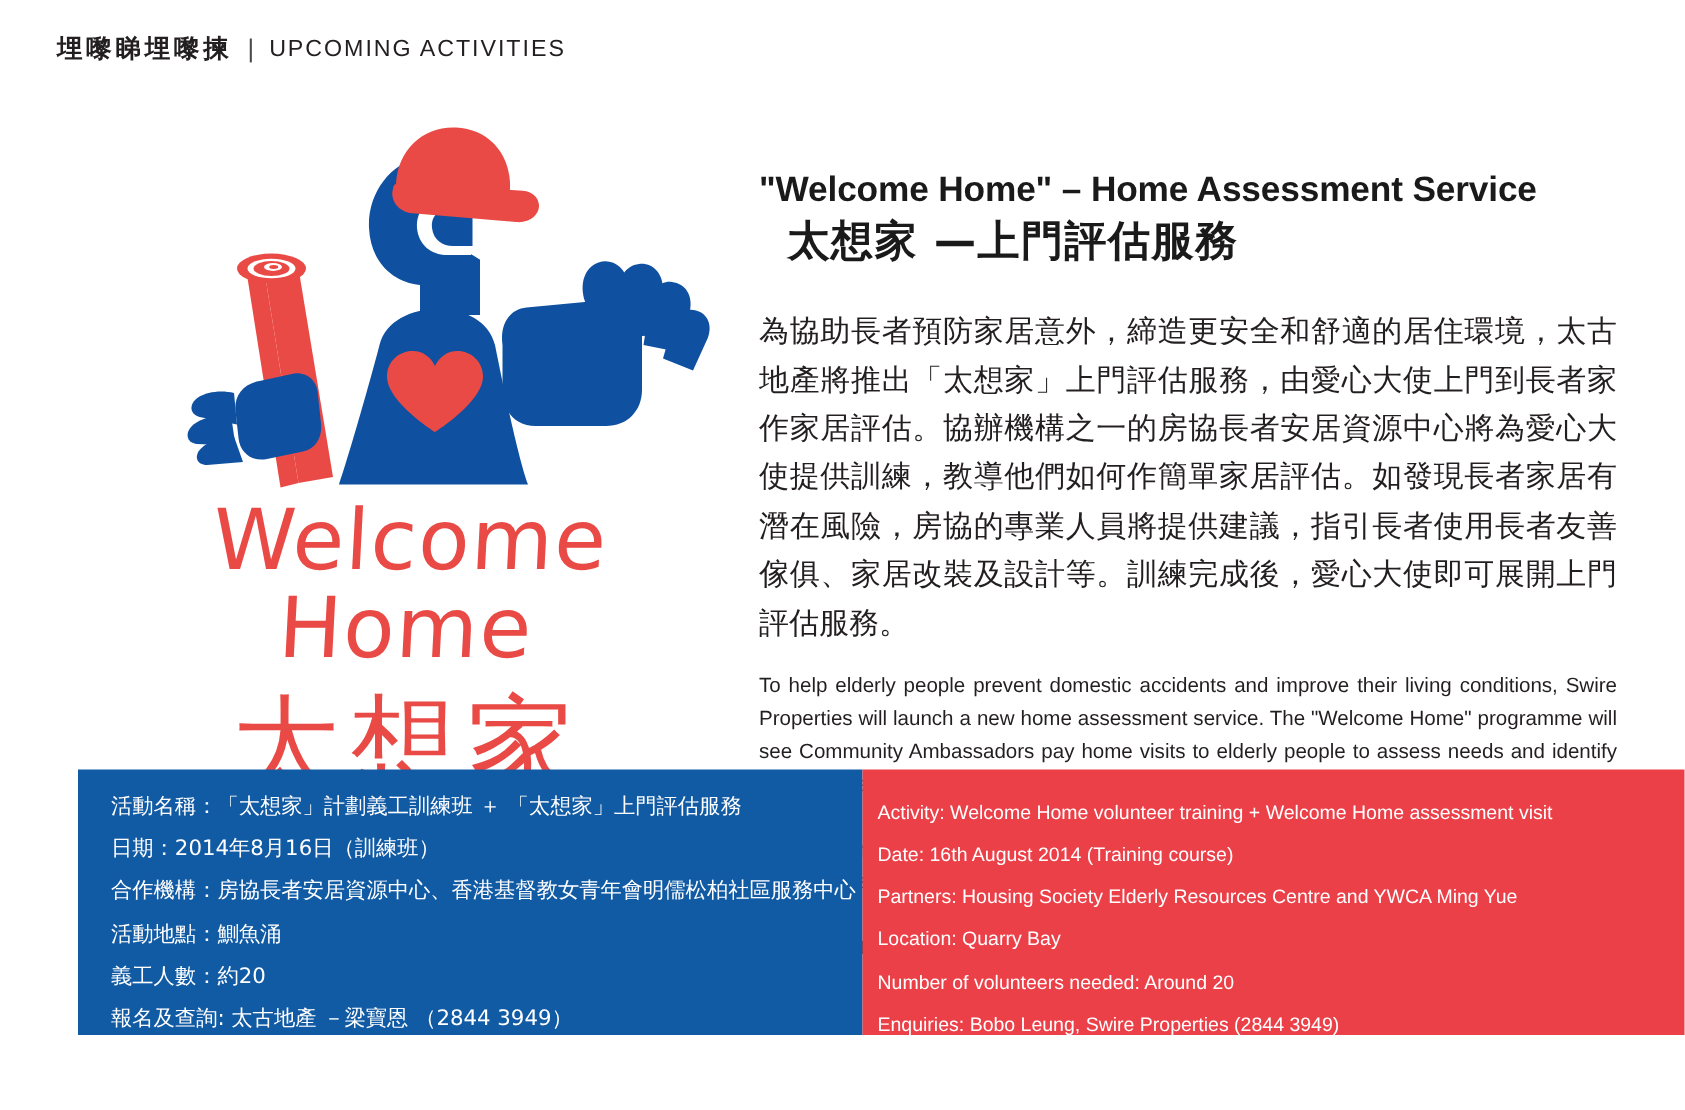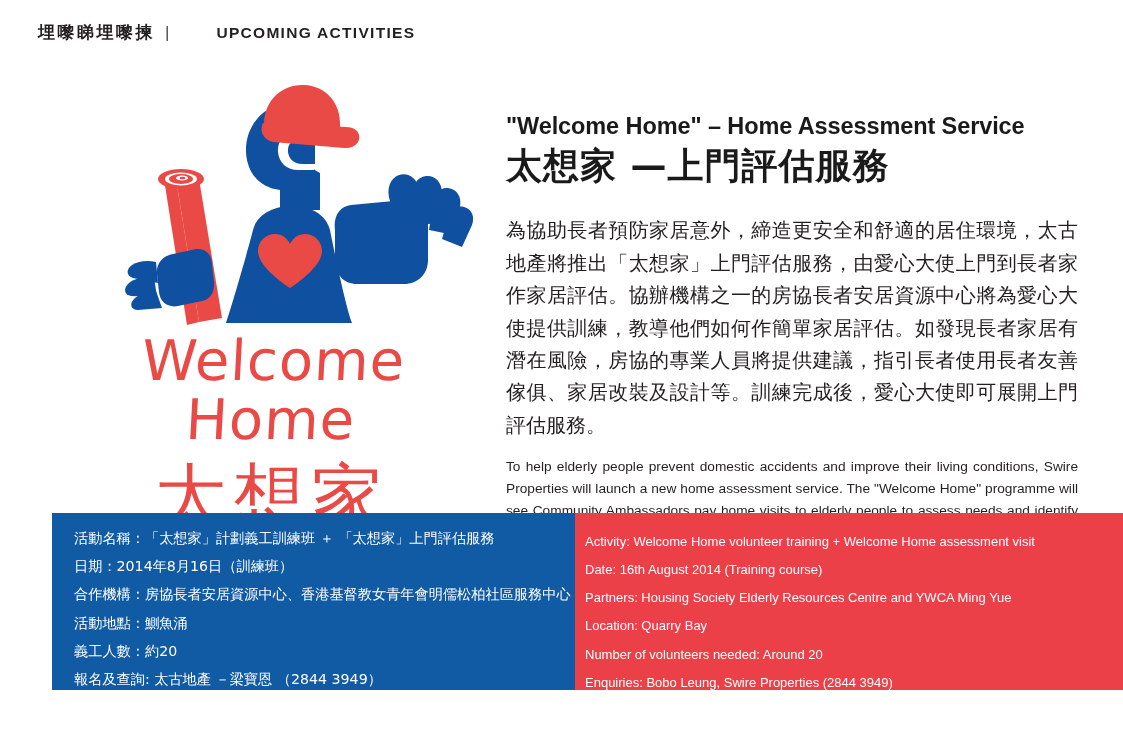--- a/index.html
+++ b/index.html
@@ -38,24 +38,23 @@
   }
   #header .hdr-sep {
     font-size: 17px;
     font-weight: 400;
     color: #4a4a4a;
     line-height: 1;
     margin: 0 1px;
   }
   #header .hdr-en {
     font-size: 15.5px;
-    font-weight: 700;
+    font-weight: 400;
     letter-spacing: 1.3px;
     line-height: 1;
-    margin-left: 37px;
   }
 
   
   #illustration {
     position: absolute;
     left: 52px;
     top: 78px;
     width: 440px;
     height: 250px;
   }
@@ -95,27 +94,28 @@
   }
   #article .title-en {
     font-size: 23.5px;
     font-weight: 700;
     color: #1a1a1a;
     letter-spacing: -0.1px;
     line-height: 1.25;
     white-space: nowrap;
   }
   #article .title-zh {
-    font-size: 36px;
+    font-size: 28px;
     font-weight: 700;
     color: #1a1a1a;
     letter-spacing: 1px;
     line-height: 1.28;
     margin-top: 2px;
     font-family: "DejaVu Sans", sans-serif;
+    margin-left: 19px;
   }
   #article .para-zh {
     margin-top: 25px;
     font-size: 20px;
     line-height: 1.62;
     color: #231f20;
     text-align: justify;
     text-justify: inter-character;
     font-family: "DejaVu Sans", sans-serif;
     font-weight: 400;

